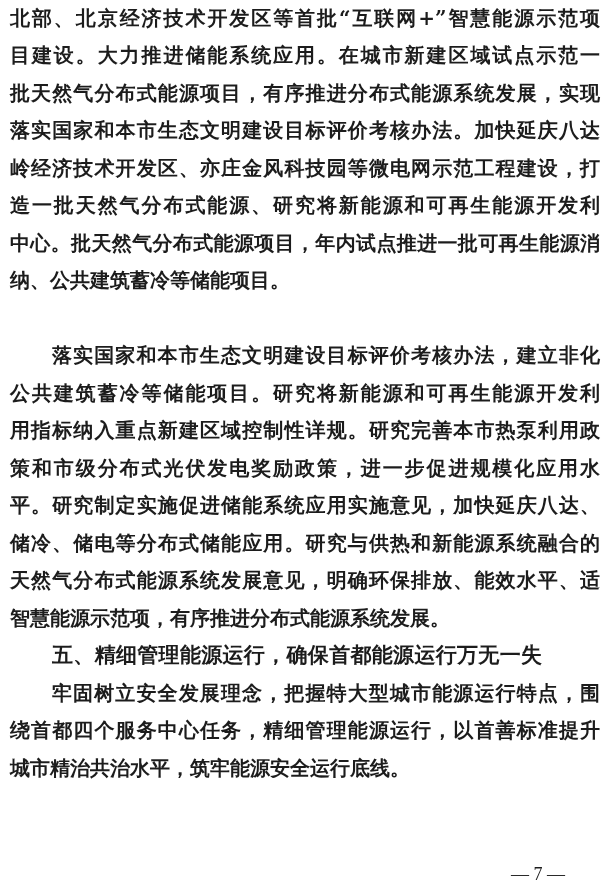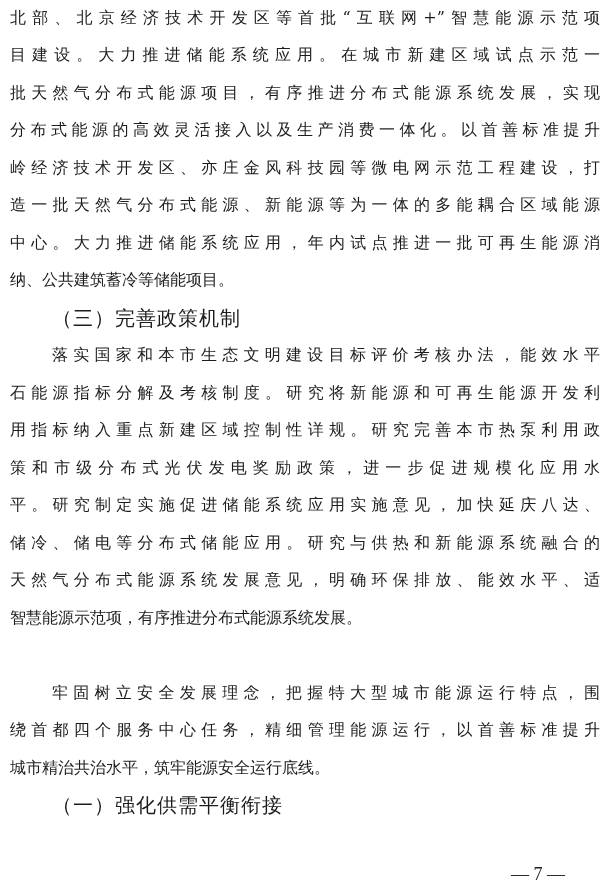--- a/index.html
+++ b/index.html
@@ -19,26 +19,27 @@
       position: absolute;
       left: 0; top: 0;
       width: 609px;
       height: 887px;
     }
     .line {
       position: absolute;
       left: 10px;
       width: 590px;
       height: 30px;
-      font-size: 16px;
+      font-size: 20px;
       line-height: 30px;
       white-space: nowrap;
       text-align: justify;
       text-align-last: justify;
       letter-spacing: 0;
+      font-weight: bold;
     }
     .line.last {
       text-align-last: left;
     }
     .line.indent {
       left: 52px;
       width: 548px;
     }
     .subheading {
       position: absolute;
@@ -77,44 +78,43 @@
   </style>
 </head>
 <body>
 
 <div class="page">
 
   <div>
     <div class="line" style="top:3px">北部、北京经济技术开发区等首批“互联网+”智慧能源示范项</div>
     <div class="line" style="top:40px">目建设。大力推进储能系统应用。在城市新建区域试点示范一</div>
     <div class="line" style="top:78px">批天然气分布式能源项目，有序推进分布式能源系统发展，实现</div>
-    <div class="line" style="top:115px">分布式能源的高效灵活接入以及生产消费一体化。以首善标准提升</div>
+    <div class="line" style="top:115px">落实国家和本市生态文明建设目标评价考核办法。加快延庆八达</div>
     <div class="line" style="top:153px">岭经济技术开发区、亦庄金风科技园等微电网示范工程建设，打</div>
-    <div class="line" style="top:190px">造一批天然气分布式能源、新能源等为一体的多能耦合区域能源</div>
-    <div class="line" style="top:228px">中心。大力推进储能系统应用，年内试点推进一批可再生能源消</div>
+    <div class="line" style="top:190px">造一批天然气分布式能源、研究将新能源和可再生能源开发利</div>
+    <div class="line" style="top:228px">中心。批天然气分布式能源项目，年内试点推进一批可再生能源消</div>
     <div class="line last" style="top:265px">纳、公共建筑蓄冷等储能项目。</div>
   </div>
 
-  <div class="subheading" style="top:303px">（三）完善政策机制</div>
 
   <div>
-    <div class="line indent" style="top:340px">落实国家和本市生态文明建设目标评价考核办法，能效水平</div>
-    <div class="line" style="top:378px">石能源指标分解及考核制度。研究将新能源和可再生能源开发利</div>
+    <div class="line indent" style="top:340px">落实国家和本市生态文明建设目标评价考核办法，建立非化</div>
+    <div class="line" style="top:378px">公共建筑蓄冷等储能项目。研究将新能源和可再生能源开发利</div>
     <div class="line" style="top:415px">用指标纳入重点新建区域控制性详规。研究完善本市热泵利用政</div>
     <div class="line" style="top:453px">策和市级分布式光伏发电奖励政策，进一步促进规模化应用水</div>
     <div class="line" style="top:490px">平。研究制定实施促进储能系统应用实施意见，加快延庆八达、</div>
     <div class="line" style="top:528px">储冷、储电等分布式储能应用。研究与供热和新能源系统融合的</div>
     <div class="line" style="top:565px">天然气分布式能源系统发展意见，明确环保排放、能效水平、适</div>
     <div class="line last" style="top:603px">智慧能源示范项，有序推进分布式能源系统发展。</div>
   </div>
 
+  <div class="section-heading" style="top:640px">五、精细管理能源运行，确保首都能源运行万无一失</div>
 
   <div>
     <div class="line indent" style="top:678px">牢固树立安全发展理念，把握特大型城市能源运行特点，围</div>
     <div class="line" style="top:715px">绕首都四个服务中心任务，精细管理能源运行，以首善标准提升</div>
     <div class="line last" style="top:753px">城市精治共治水平，筑牢能源安全运行底线。</div>
   </div>
 
-  <div class="subheading" style="top:790px">（一）强化供需平衡衔接</div>
 
   <div class="page-number">— 7 —</div>
 
 </div>
 
 </body></html>

